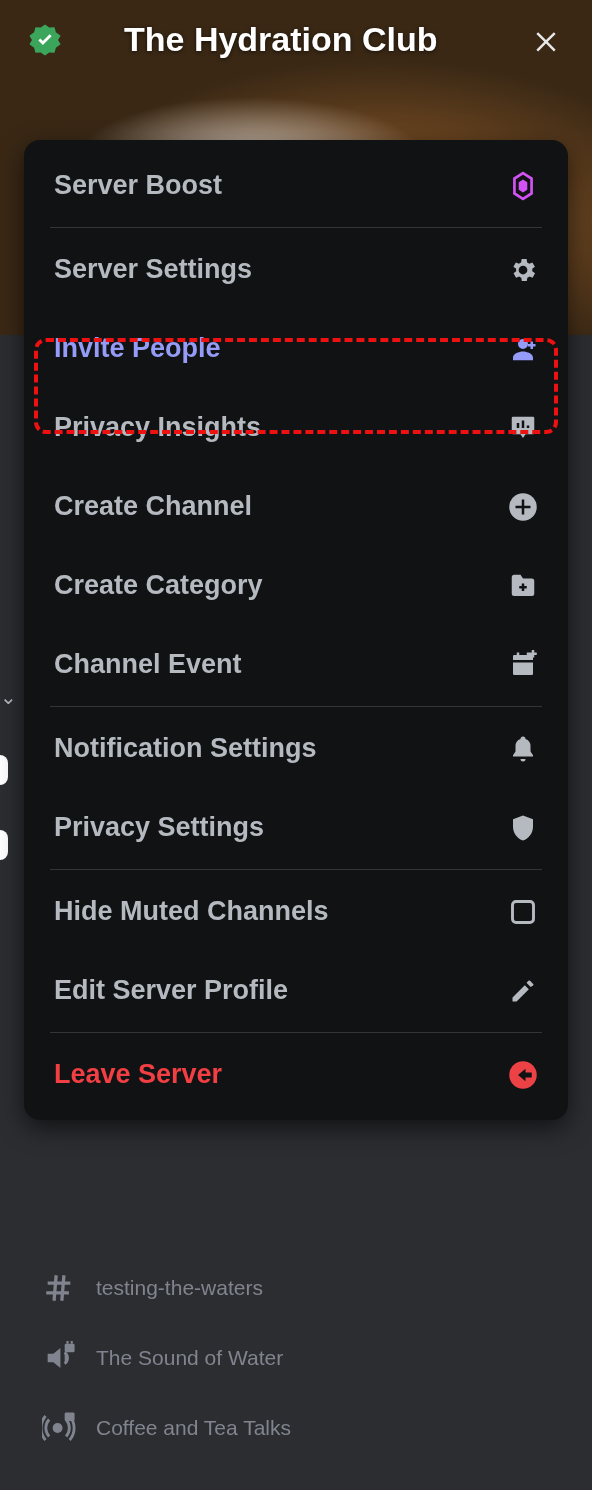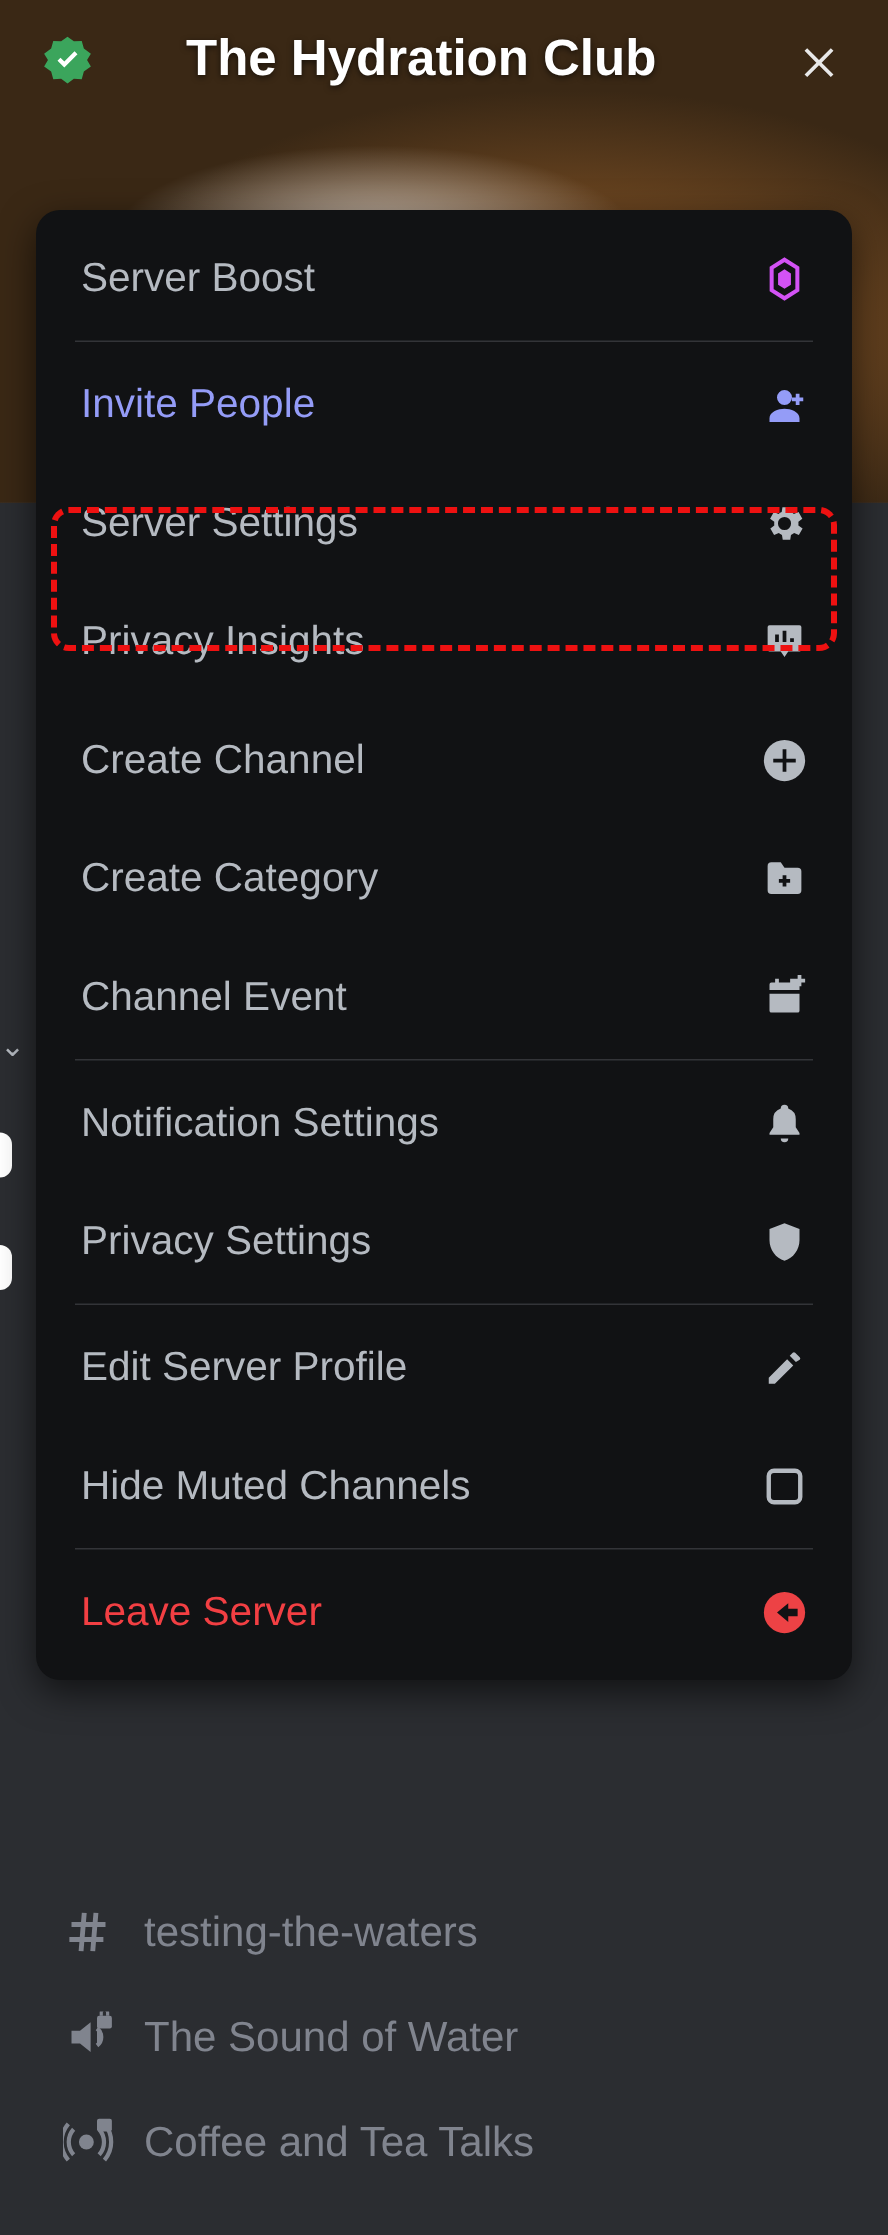--- a/index.html
+++ b/index.html
@@ -66,21 +66,21 @@
       box-shadow: 0 8px 24px rgba(0,0,0,.6);
       z-index: 5;
       padding: 6px 0;
     }
     .menu-item {
       display: flex;
       align-items: center;
       justify-content: space-between;
       padding: 24px 30px;
       font-size: 27px;
-      font-weight: 400;
+      font-weight: 700;
       color: #b5bac1;
       cursor: pointer;
     }
     .menu-item.invite { color: #949cf7; }
     .menu-item.leave { color: #f23f43; gap: 34px; }
     .menu-icon {
       width: 30px; height: 30px;
       display: flex;
       align-items: center;
       justify-content: center;
@@ -108,21 +108,21 @@
     .channels {
       position: absolute;
       top: 1253px;
       left: 30px; right: 30px;
       z-index: 1;
     }
     .channel-row {
       display: flex;
       align-items: center;
       padding: 16px 10px;
-      font-size: 28px;
+      font-size: 21px;
       font-weight: 500;
       color: #80848e;
       cursor: pointer;
     }
     .channel-icon {
       width: 38px; height: 38px;
       margin-right: 18px;
       display: flex;
       align-items: center;
       justify-content: center;
@@ -181,39 +181,39 @@
     <span class="menu-icon boost-icon">
       <svg viewBox="0 0 24 28">
         <path fill="none" stroke="#d352f5" stroke-width="2.5" d="M12 2l8 5v14l-8 5-8-5V7z"></path>
         <path fill="#d352f5" d="M12 8l4 2.5v7L12 20l-4-2.5v-7z"></path>
       </svg>
     </span>
   </div>
 
   <div class="divider"></div>
 
+  <div class="menu-item">
+    <span>Server Settings</span>
+    <span class="menu-icon">
+      <svg viewBox="0 0 24 24" width="30" height="30">
+          <path fill="currentColor" d="M19.4 13l.05-1-.05-1 2.1-1.6-2-3.5-2.5 1a7 7 0 0 0-1.7-1l-.4-2.6h-4l-.4 2.6a7 7 0 0 0-1.7 1l-2.5-1-2 3.5L6.55 11l-.05 1 .05 1-2.1 1.6 2 3.5 2.5-1a7 7 0 0 0 1.7 1l.4 2.6h4l.4-2.6a7 7 0 0 0 1.7-1l2.5 1 2-3.5zm-7.4 2.5A3.5 3.5 0 1 1 15.5 12 3.5 3.5 0 0 1 12 15.5z"></path>
+        </svg>
+    </span>
+  </div>
+
   <div class="menu-item invite">
     <span>Invite People</span>
     <span class="menu-icon">
       <svg viewBox="0 0 24 24" width="30" height="30">
           <path fill="currentColor" d="M12 12a4 4 0 1 0-4-4 4 4 0 0 0 4 4zm0 2c-3.3 0-8 1.7-8 5v2h16v-2c0-3.3-4.7-5-8-5zM20 6v2h2v2h-2v2h-2v-2h-2V8h2V6z"></path>
         </svg>
     </span>
   </div>
 
   <div class="menu-item">
-    <span>Server Settings</span>
-    <span class="menu-icon">
-      <svg viewBox="0 0 24 24" width="30" height="30">
-          <path fill="currentColor" d="M19.4 13l.05-1-.05-1 2.1-1.6-2-3.5-2.5 1a7 7 0 0 0-1.7-1l-.4-2.6h-4l-.4 2.6a7 7 0 0 0-1.7 1l-2.5-1-2 3.5L6.55 11l-.05 1 .05 1-2.1 1.6 2 3.5 2.5-1a7 7 0 0 0 1.7 1l.4 2.6h4l.4-2.6a7 7 0 0 0 1.7-1l2.5 1 2-3.5zm-7.4 2.5A3.5 3.5 0 1 1 15.5 12 3.5 3.5 0 0 1 12 15.5z"></path>
-        </svg>
-    </span>
-  </div>
-
-  <div class="menu-item">
     <span>Privacy Insights</span>
     <span class="menu-icon">
       <svg viewBox="0 0 24 24" width="30" height="30">
           <path fill="currentColor" d="M4 3h16a1 1 0 0 1 1 1v12a1 1 0 0 1-1 1h-6l-2 3-2-3H4a1 1 0 0 1-1-1V4a1 1 0 0 1 1-1zm3 9h2V8H7zm4 0h2V6h-2zm4 0h2v-2h-2z"></path>
         </svg>
     </span>
   </div>
 
   <div class="menu-item">
     <span>Create Channel</span>
@@ -259,33 +259,33 @@
     <span class="menu-icon">
       <svg viewBox="0 0 24 24" width="30" height="30">
           <path fill="currentColor" d="M12 2l8 3v6c0 5-3.4 9.6-8 11-4.6-1.4-8-6-8-11V5zM12 8l1 2.2 2.4.2-1.8 1.6.6 2.4L12 13.1l-2.2 1.3.6-2.4L8.6 10.4l2.4-.2z"></path>
         </svg>
     </span>
   </div>
 
   <div class="divider"></div>
 
   <div class="menu-item">
+    <span>Hide Muted Channels</span>
+    <span class="menu-icon">
+      <svg viewBox="0 0 24 24" width="28" height="28">
+          <rect x="3" y="3" width="18" height="18" rx="3" fill="none" stroke="currentColor" stroke-width="2.5"></rect>
+        </svg>
+    </span>
+  </div>
+
+  <div class="menu-item">
     <span>Edit Server Profile</span>
     <span class="menu-icon">
       <svg viewBox="0 0 24 24" width="28" height="28">
           <path fill="currentColor" d="M3 17.5V21h3.5L17 10.5 13.5 7zM20.7 7.3a1 1 0 0 0 0-1.4l-2.6-2.6a1 1 0 0 0-1.4 0L15 5l3.5 3.5z"></path>
-        </svg>
-    </span>
-  </div>
-
-  <div class="menu-item">
-    <span>Hide Muted Channels</span>
-    <span class="menu-icon">
-      <svg viewBox="0 0 24 24" width="28" height="28">
-          <rect x="3" y="3" width="18" height="18" rx="3" fill="none" stroke="currentColor" stroke-width="2.5"></rect>
         </svg>
     </span>
   </div>
 
   <div class="divider"></div>
 
   <div class="menu-item leave">
     <span>Leave Server</span>
     <span class="menu-icon">
       <svg viewBox="0 0 24 24" width="30" height="30">

